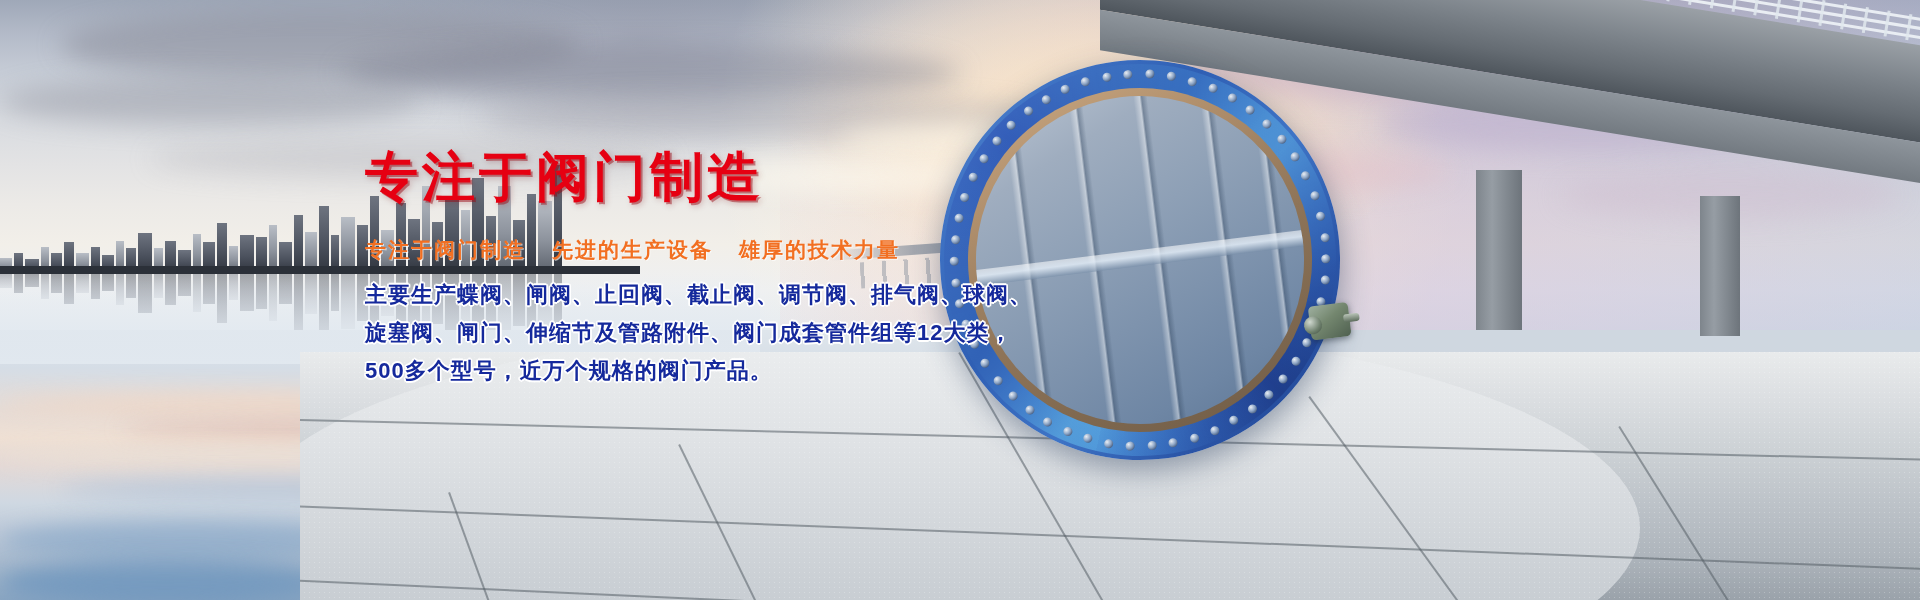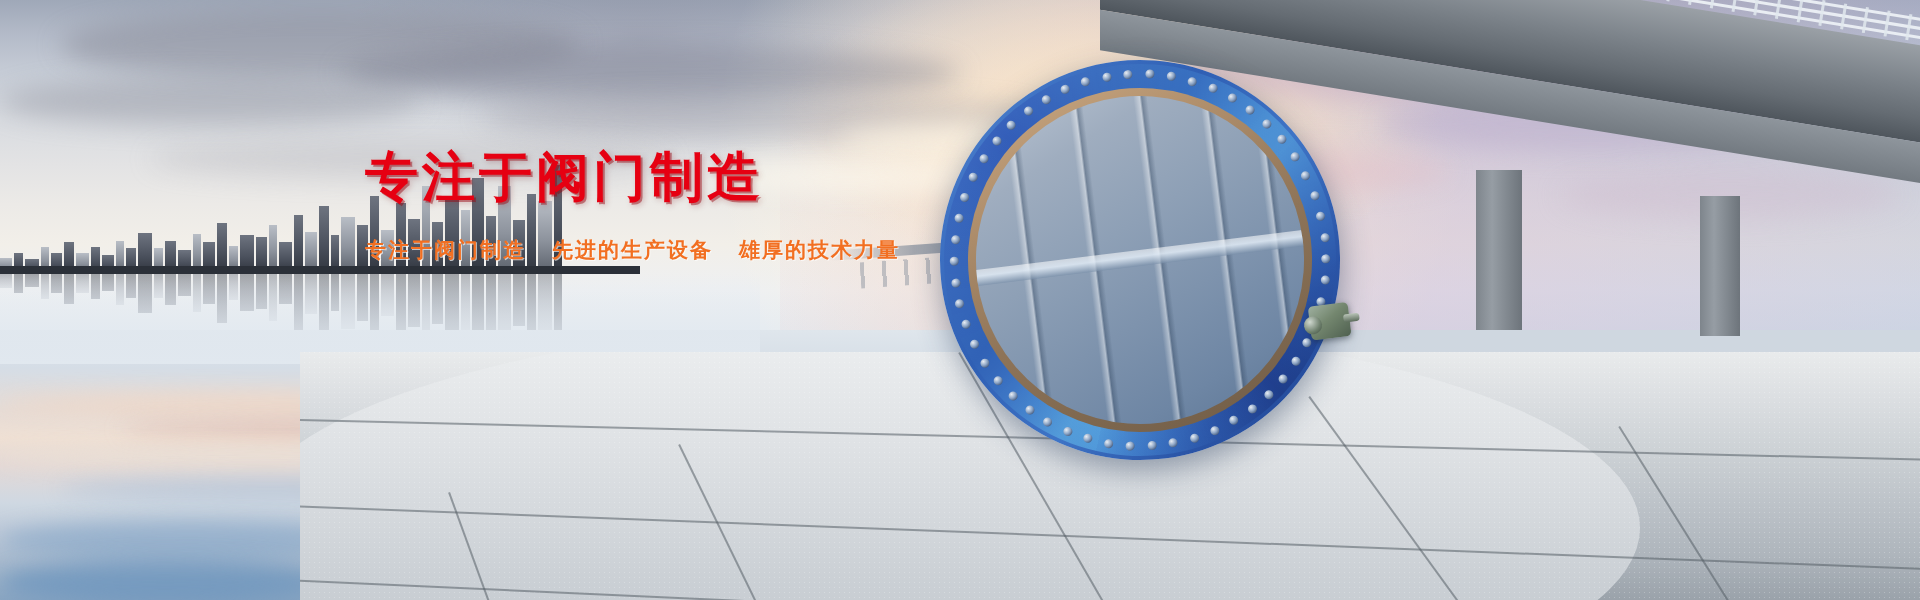--- a/index.html
+++ b/index.html
@@ -464,15 +464,20 @@
       <div class="act-hw"></div>
       <div class="act-stem"></div>
     </div>
   </div>
 
   <div class="copy">
     <div class="headline">专注于阀门制造</div>
     <div class="subline">
       <span>专注于阀门制造</span><span class="gap"></span><span>先进的生产设备</span><span class="gap"></span><span>雄厚的技术力量</span>
     </div>
+    <div class="body">
+      <div>主要生产蝶阀、闸阀、止回阀、截止阀、调节阀、排气阀、球阀、</div>
+      <div>旋塞阀、闸门、伸缩节及管路附件、阀门成套管件组等12大类，</div>
+      <div>500多个型号，近万个规格的阀门产品。</div>
+    </div>
   </div>
 
 </div>
 
 </body></html>

